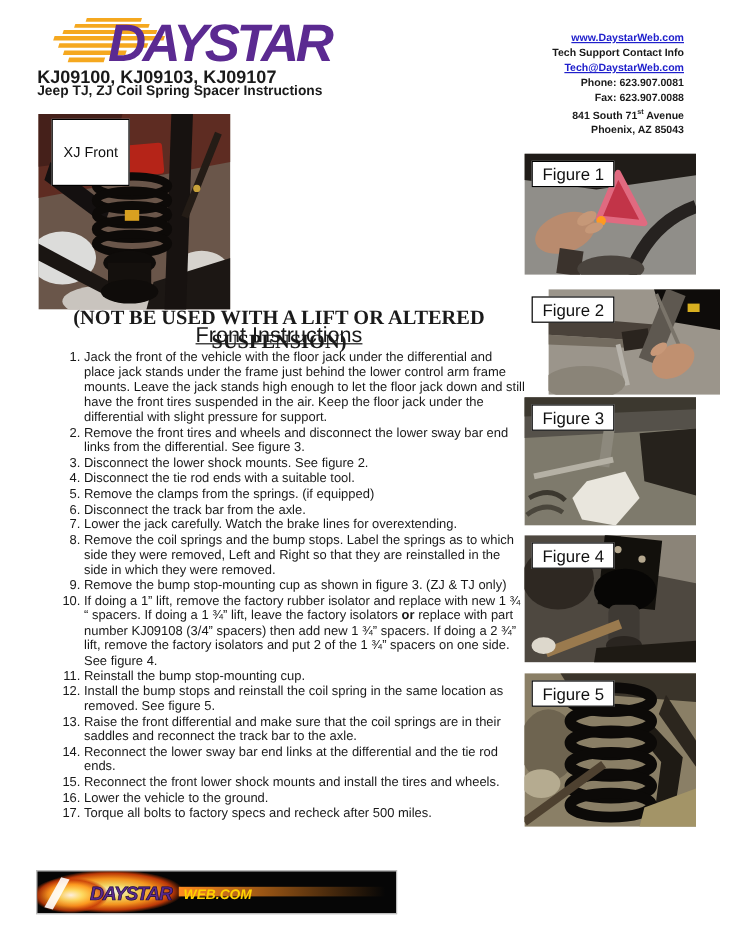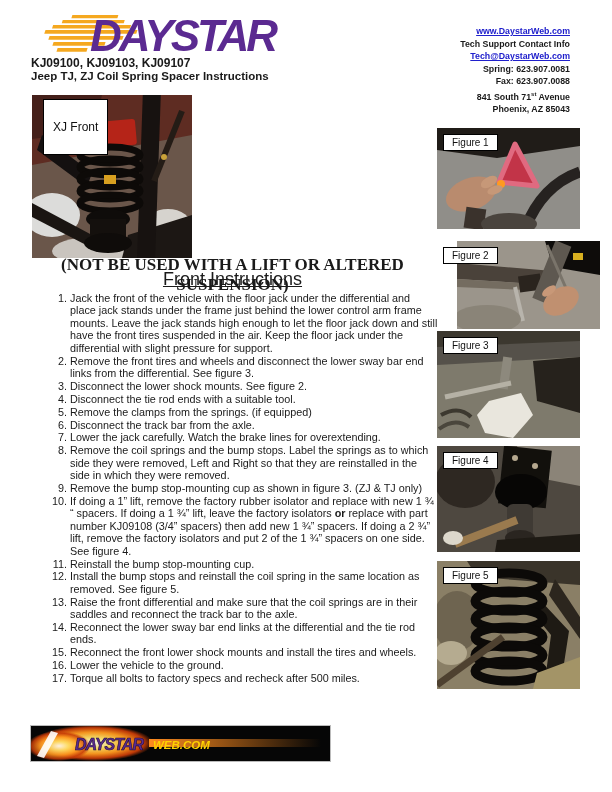--- a/index.html
+++ b/index.html
@@ -3,21 +3,21 @@
 <meta charset="utf-8">
 <style>
   html,body{margin:0;padding:0;background:#e8e8e8;}
   .page{
     position:relative;width:612px;height:792px;background:#ffffff;
     margin:0 auto;overflow:hidden;
     font-family:"Liberation Sans",sans-serif;color:#1a1a1a;
   }
   
   .logo{position:absolute;left:28px;top:10px;width:312px;height:48px;}
-  .part-numbers{position:absolute;left:31px;top:56px;font-size:12px;font-weight:bold;}
+  .part-numbers{position:absolute;left:31px;top:56px;font-size:15px;font-weight:bold;}
   .subtitle{position:absolute;left:31px;top:70px;font-size:11.5px;font-weight:bold;}
   .contact{position:absolute;right:42px;top:14px;text-align:right;font-size:8.8px;font-weight:bold;line-height:12.6px;margin-top:11px;}
   .contact .link{color:#2020cc;text-decoration:underline;cursor:pointer;}
   .contact sup{font-size:6px;}
   
   .xj-photo{position:absolute;left:32px;top:95px;width:160px;height:163px;}
   .xj-photo svg{display:block;}
   .photo-label{position:absolute;left:11px;top:4px;background:#fff;border:1.5px solid #000;
     font-size:12px;padding:20px 9px;color:#111;}
   
@@ -26,21 +26,21 @@
   .section-title{position:absolute;left:30px;top:269px;width:405px;text-align:center;
     font-size:18px;text-decoration:underline;}
   
   ol.instructions{position:absolute;left:36px;top:292px;width:368px;margin:0;
     padding:0 0 0 34px;font-size:10.8px;line-height:12.4px;}
   ol.instructions li{margin:0 0 0.5px 0;}
   
   .figure{position:absolute;left:437px;width:143px;}
   .figure svg{display:block;}
   .fig-label{position:absolute;left:6px;top:6px;background:#fff;border:1.5px solid #000;
-    font-size:10px;padding:2px 8px;color:#111;}
+    font-size:14px;padding:2px 8px;color:#111;}
   
   .banner{position:absolute;left:30px;top:725px;width:299px;height:35px;border:1px solid #bbb;}
   .footer-text{position:absolute;right:32px;top:722px;text-align:right;font-size:10px;line-height:13.5px;}
   .footer-text .sheet{font-weight:normal;}
   .footer-text .pagenum{font-family:"Liberation Serif",serif;}
   .footer-text .copyright{font-weight:bold;}
 </style>
 </head>
 <body>
 
@@ -61,21 +61,21 @@
     </svg>
   </div>
 
   <div class="part-numbers">KJ09100, KJ09103, KJ09107</div>
   <div class="subtitle">Jeep TJ, ZJ Coil Spring Spacer Instructions</div>
 
   <div class="contact">
     <div class="link">www.DaystarWeb.com</div>
     <div>Tech Support Contact Info</div>
     <div class="link">Tech@DaystarWeb.com</div>
-    <div>Spring: 623.907.0081</div>
+    <div>Phone: 623.907.0081</div>
     <div>Fax: 623.907.0088</div>
     <div><span>841 South 71</span><sup>st</sup><span> Avenue</span></div>
     <div>Phoenix, AZ 85043</div>
   </div>
 
   <div class="xj-photo">
     <svg width="160" height="163" viewBox="0 0 160 163">
       <rect width="160" height="163" fill="#6a564a"></rect>
       <polygon points="0,0 160,0 160,40 0,70" fill="#5e2c22"></polygon>
       <polygon points="0,0 70,0 62,36 0,44" fill="#45201a"></polygon>

